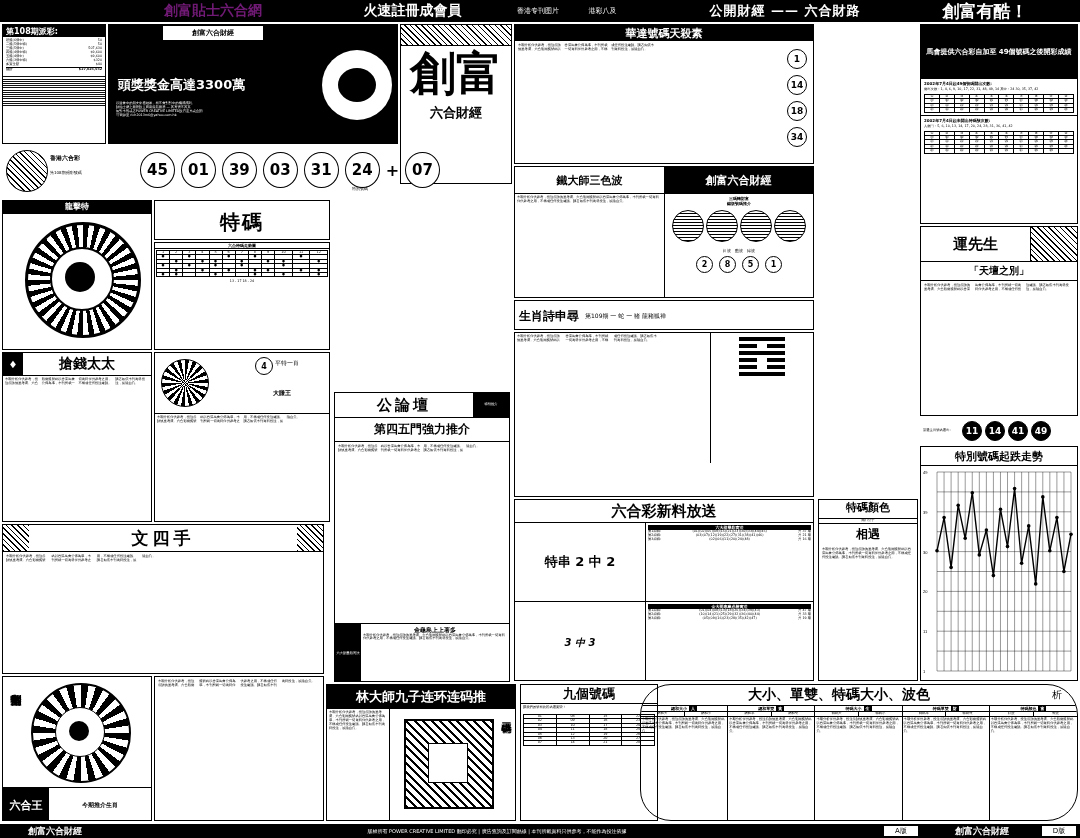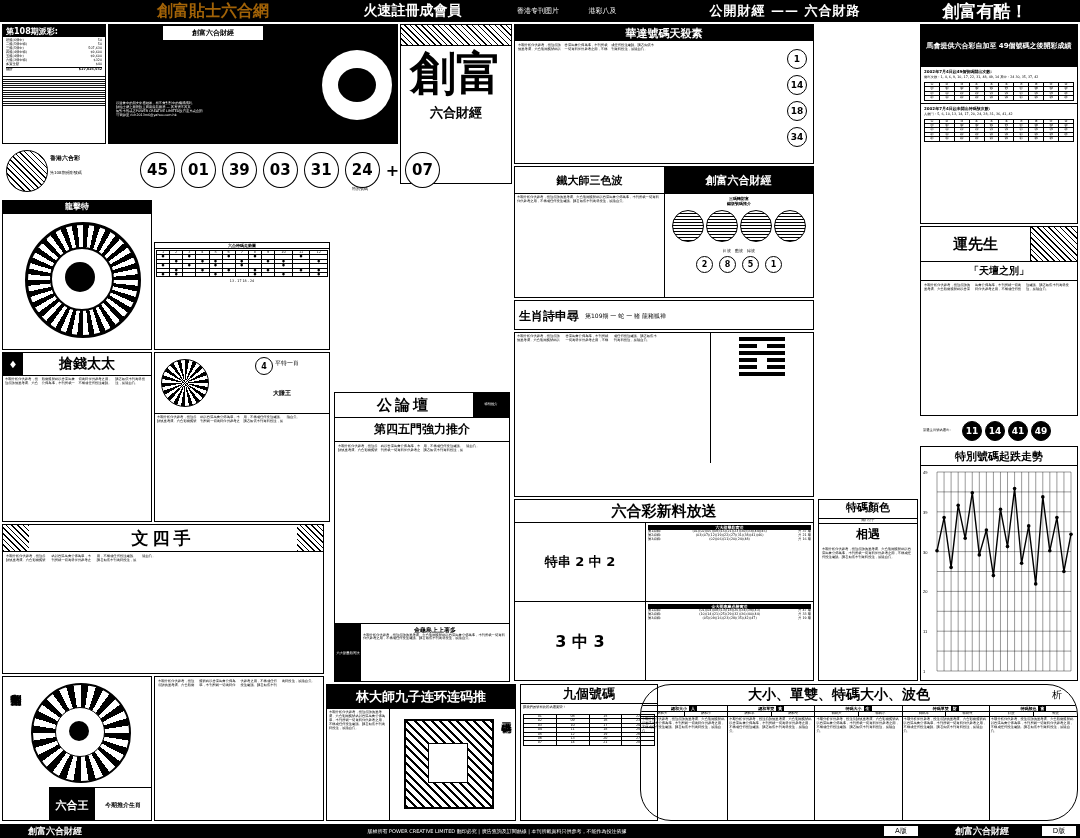--- a/index.html
+++ b/index.html
@@ -19,21 +19,21 @@
   .hatch{background:repeating-linear-gradient(0deg,#000 0 1px,#fff 1px 3px);}
   .hatch2{background:repeating-linear-gradient(45deg,#000 0 1px,#fff 1px 4px);}
   .noise{background:repeating-linear-gradient(0deg,#111 0 1px,#fff 1px 2.2px);}
 </style>
 </head>
 <body>
 
 <div class="page">
 
   <div class="blk inv" style="left:0;top:0;width:1080px;height:22px;"></div>
-  <div class="blk" style="left:108px;top:1px;width:210px;height:20px;color:#a16207;font-weight:bold;font-size:16px;display:flex;align-items:center;justify-content:center;">創富貼士六合網</div>
+  <div class="blk" style="left:108px;top:1px;width:210px;height:20px;color:#701a75;font-weight:bold;font-size:14px;display:flex;align-items:center;justify-content:center;">創富貼士六合網</div>
   <div class="blk" style="left:320px;top:1px;width:185px;height:20px;color:#fff;font-weight:bold;font-size:14px;display:flex;align-items:center;justify-content:center;">火速註冊成會員</div>
   <div class="blk" style="left:508px;top:3px;width:60px;height:16px;color:#fff;font-size:7px;display:flex;align-items:center;justify-content:center;">香港专刊图片</div>
   <div class="blk" style="left:575px;top:3px;width:55px;height:16px;color:#fff;font-size:7px;display:flex;align-items:center;justify-content:center;text-align:center;">港彩八及</div>
   <div class="blk" style="left:640px;top:0px;width:290px;height:22px;color:#fff;font-weight:bold;font-size:13px;display:flex;align-items:center;justify-content:center;letter-spacing:1px;">公開財經 —— 六合財路</div>
   <div class="blk" style="left:930px;top:2px;width:110px;height:18px;color:#fff;font-weight:bold;font-size:17px;display:flex;align-items:center;justify-content:center;">創富有酷！</div>
 
   <div class="blk bordered" style="left:2px;top:24px;width:104px;height:120px;">
     <div class="inv" style="height:12px;font-size:8px;font-weight:bold;display:flex;align-items:center;padding-left:3px;">第108期派彩:</div>
     <div style="padding:2px 3px;" class="xtiny">
       <div style="display:flex;justify-content:space-between;">
@@ -67,20 +67,21 @@
       <div style="display:flex;justify-content:space-between;font-weight:bold;border-top:1px solid #000;">
           <span>合計</span>
           <span>$27,025,552</span>
         </div>
     </div>
     <div class="noise" style="height:30px;margin-top:2px;"></div>
   </div>
 
   <div class="blk inv" style="left:108px;top:24px;width:290px;height:120px;">
     <div style="position:absolute;left:55px;top:2px;width:100px;height:14px;background:#fff;color:#000;font-size:7px;display:flex;align-items:center;justify-content:center;font-weight:bold;">創富六合財經</div>
+    <div style="position:absolute;left:10px;top:52px;width:210px;height:18px;color:#fff;font-weight:bold;font-size:13px;">頭獎獎金高達3300萬</div>
     <div style="position:absolute;left:8px;top:78px;width:215px;" class="xtiny">
       <div>以過會中的朋友來看結果，就不會對對中的機感感到。</div>
       <div>請貼士網上服務設立商業最新服務 — 其實億不其克</div>
       <div>如對本報或者POWER CREATIVE LIMITED設有意見或查詢</div>
       <div>可電郵至 rich2013m6@yahoo.com.hk</div>
     </div>
     <div style="position:absolute;right:6px;top:26px;width:70px;height:70px;border-radius:50%;background:#fff;"></div>
     <div style="position:absolute;right:22px;top:44px;width:38px;height:34px;border-radius:50%;background:#000;"></div>
   </div>
 
@@ -95,21 +96,21 @@
     <div style="position:relative;height:124px;">
       <div class="xtiny" style="position:absolute;left:3px;top:3px;width:230px;height:118px;column-count:5;column-gap:3px;">本期分析僅供參考，投注前請慎重考慮。六合彩開獎號碼以香港馬會公佈為準，本刊所載一切資料僅供參考之用，不構成任何投注建議。讀者如依本刊資料投注，風險自負。</div>
       <div class="ball" style="position:absolute;right:6px;top:8px;width:18px;height:18px;font-size:9px;">1</div>
       <div class="ball" style="position:absolute;right:6px;top:34px;width:18px;height:18px;font-size:9px;">14</div>
       <div class="ball" style="position:absolute;right:6px;top:60px;width:18px;height:18px;font-size:9px;">18</div>
       <div class="ball" style="position:absolute;right:6px;top:86px;width:18px;height:18px;font-size:9px;">34</div>
     </div>
   </div>
 
   <div class="blk bordered" style="left:920px;top:24px;width:158px;height:200px;">
-    <div class="center inv" style="height:30px;font-size:7px;font-weight:bold;display:flex;align-items:center;justify-content:center;padding:6px 3px;line-height:1.15;">馬會提供六合彩自加至 49個號碼之後開彩成績</div>
+    <div class="center inv" style="height:30px;font-size:7px;font-weight:bold;display:flex;align-items:center;justify-content:center;padding:12px 3px;line-height:1.15;">馬會提供六合彩自加至 49個號碼之後開彩成績</div>
     <div class="tiny" style="padding:2px 3px;font-weight:bold;">2002年7月4日起49個號碼開出次數:</div>
     <div class="xtiny" style="padding:0 3px;">開出次數：1, 4, 6, 9, 10, 17, 22, 31, 48, 49, 14  其中：24  30, 35, 37, 42</div>
     <div style="padding:2px 3px;">
       <table class="grid">
         <tbody>
             <tr>
               <td>①</td>
               <td>②</td>
               <td>③</td>
               <td>④</td>
@@ -278,20 +279,23 @@
 
   <div class="blk bordered" style="left:2px;top:200px;width:150px;height:150px;">
     <div class="inv center" style="height:13px;font-size:8px;font-weight:bold;">龍擊特</div>
     <div style="position:relative;height:135px;">
       <div style="position:absolute;left:22px;top:8px;width:110px;height:110px;border-radius:50%;border:3px solid #000;background:repeating-conic-gradient(#000 0 6deg,#fff 6deg 12deg);"></div>
       <div style="position:absolute;left:47px;top:33px;width:60px;height:60px;border-radius:50%;background:#fff;border:2px solid #000;"></div>
       <div style="position:absolute;left:62px;top:48px;width:30px;height:30px;border-radius:50%;background:#000;"></div>
     </div>
   </div>
 
+  <div class="blk bordered" style="left:154px;top:200px;width:176px;height:40px;">
+    <div class="center" style="font-size:20px;font-weight:bold;padding-top:8px;letter-spacing:2px;">特碼</div>
+  </div>
   <div class="blk bordered" style="left:154px;top:242px;width:176px;height:108px;">
     <div class="tiny center" style="font-weight:bold;border-bottom:1px solid #000;">六合特碼走勢圖</div>
     <div style="padding:1px;">
       <table class="grid">
         <tbody>
             <tr>
               <td>1</td>
               <td>2</td>
               <td>3</td>
               <td>4</td>
@@ -552,21 +556,21 @@
         <div class="xtiny" style="display:flex;justify-content:space-between;">
             <span>第3組特:</span>
             <span>(02)(06)(11)(20)(24)(48)</span>
             <span>共 16 期</span>
           </div>
       </div>
     </div>
 
     <div style="display:flex;height:81px;">
       <div style="width:130px;border-right:1px solid #000;display:flex;align-items:center;justify-content:center;gap:3px;">
-        <span style="font-size:16px;font-weight:bold;">3 中 3</span>
+        <span style="font-size:10px;font-weight:bold;font-style:italic;">3 中 3</span>
       </div>
       <div style="flex:1;padding:2px;">
         <div class="tiny center inv" style="font-weight:bold;">全大斑專業必勝賞法</div>
         <div class="xtiny" style="display:flex;justify-content:space-between;">
             <span>第1組特:</span>
             <span>(01)(04)(08)(13)(18)(26)(34)(39)(43)</span>
             <span>共 47 期</span>
           </div>
         <div class="xtiny" style="display:flex;justify-content:space-between;">
             <span>第2組特:</span>
@@ -589,21 +593,21 @@
     <div class="xtiny" style="padding:3px;">本期分析僅供參考，投注前請慎重考慮。六合彩開獎號碼以香港馬會公佈為準，本刊所載一切資料僅供參考之用，不構成任何投注建議。讀者如依本刊資料投注，風險自負。</div>
   </div>
 
   <div class="blk bordered" style="left:2px;top:676px;width:150px;height:145px;">
     <div style="position:relative;height:110px;">
       <div style="position:absolute;left:28px;top:6px;width:96px;height:96px;border-radius:50%;background:repeating-conic-gradient(#000 0 9deg,#fff 9deg 18deg);border:2px solid #000;"></div>
       <div style="position:absolute;left:52px;top:30px;width:48px;height:48px;border-radius:50%;background:#fff;border:1px solid #000;"></div>
       <div style="position:absolute;left:66px;top:44px;width:20px;height:20px;border-radius:50%;background:#000;"></div>
       <div class="vtext" style="position:absolute;left:4px;top:8px;font-size:11px;font-weight:bold;">創富輪盤</div>
     </div>
-    <div style="display:flex;border-top:1px solid #000;height:34px;margin-left:46px;">
+    <div style="display:flex;border-top:1px solid #000;height:34px;">
       <div class="inv" style="width:46px;display:flex;align-items:center;justify-content:center;font-size:11px;font-weight:bold;">六合王</div>
       <div class="sm" style="flex:1;display:flex;align-items:center;justify-content:center;font-weight:bold;">今期推介生肖</div>
     </div>
   </div>
 
   <div class="blk bordered" style="left:154px;top:676px;width:170px;height:145px;">
     <div class="xtiny" style="padding:3px;column-count:4;column-gap:3px;height:139px;">本期分析僅供參考，投注前請慎重考慮。六合彩開獎號碼以香港馬會公佈為準，本刊所載一切資料僅供參考之用，不構成任何投注建議。讀者如依本刊資料投注，風險自負。</div>
   </div>
 
   <div class="blk bordered" style="left:326px;top:684px;width:190px;height:137px;">

